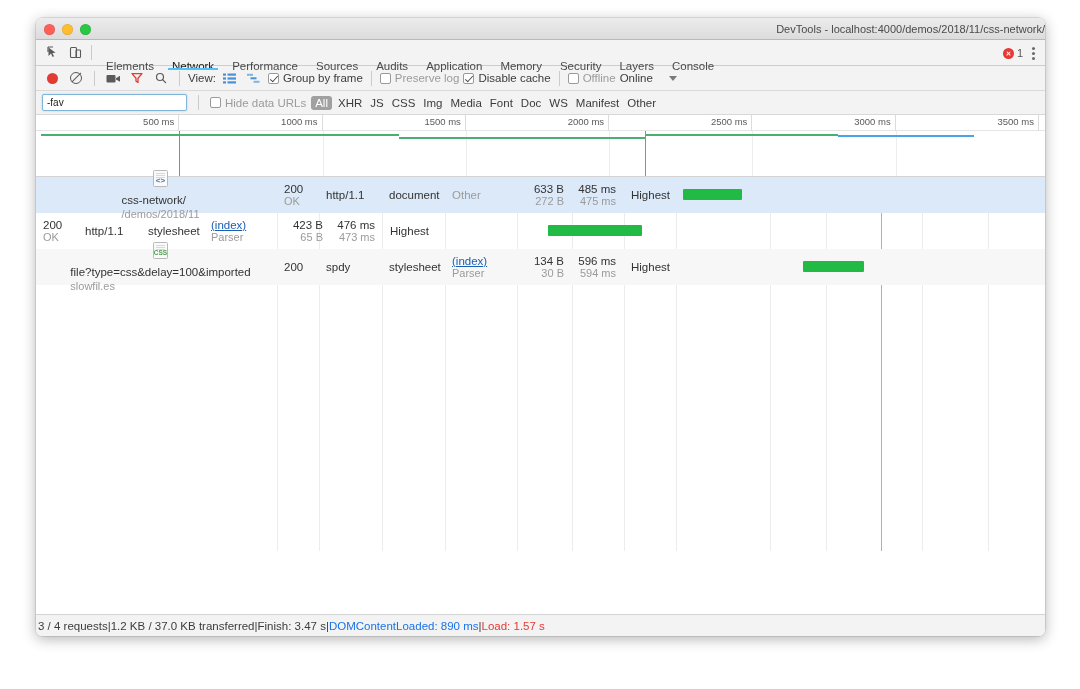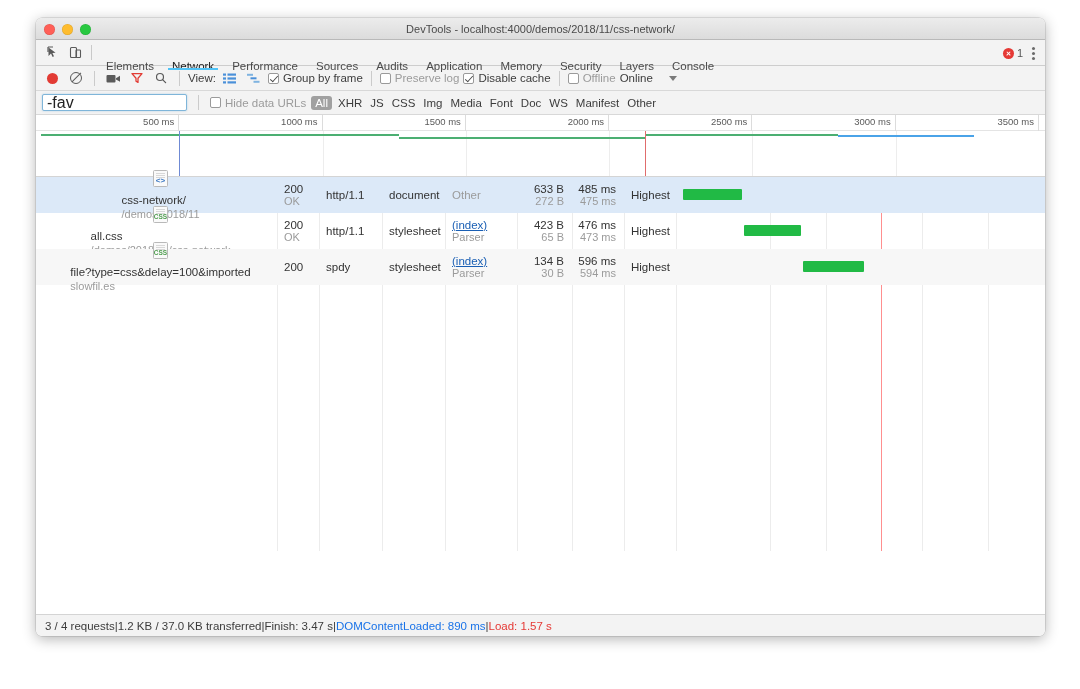--- a/index.html
+++ b/index.html
@@ -26,21 +26,21 @@
     background: linear-gradient(#ececec, #dcdcdc);
     border-bottom: 1px solid #b9b9b9;
   }
   .lights { position: absolute; left: 8px; top: 6px; display: flex; gap: 7px; }
   .light { width: 11px; height: 11px; border-radius: 50%; }
   .light.red    { background: #ff5f57; box-shadow: inset 0 0 0 0.5px rgba(0,0,0,.12); }
   .light.yellow { background: #febc2e; box-shadow: inset 0 0 0 0.5px rgba(0,0,0,.12); }
   .light.green  { background: #28c840; box-shadow: inset 0 0 0 0.5px rgba(0,0,0,.12); }
   .win-title {
     position: absolute; left: 0; right: 0; top: 0; height: 22px;
-    line-height: 22px; text-align: center;
+    line-height: 22px; text-align: right;
     font-size: 11px; color: #4a4a4a;
   }
 
   
   .tabbar {
     display: flex; align-items: center;
     height: 26px; padding: 0 6px;
     background: #f3f3f3;
     border-bottom: 1px solid #cdcdcd;
     position: relative;
@@ -127,21 +127,21 @@
   .filterbar {
     display: flex; align-items: center;
     height: 24px; padding: 0 6px; gap: 7px;
     background: #f3f3f3;
     border-bottom: 1px solid #d8d8d8;
     font-size: 11.5px; color: #3c3c3c;
   }
   .filter-input {
     width: 145px; height: 17px;
     border: 1px solid #7fb5d9; border-radius: 2px;
-    background: #fff; font-size: 16px; color: #222;
+    background: #fff; font-size: 10px; color: #222;
     padding: 0 4px; outline: none;
     font-family: "Liberation Sans", sans-serif;
     box-shadow: 0 0 2px rgba(90,160,210,0.45);
   }
   .type-pills { display: flex; align-items: center; gap: 8px; }
   .pill { cursor: pointer; white-space: nowrap; color: #3c3c3c; }
   .pill.active {
     background: #a0a0a0; color: #fff;
     border-radius: 3px; padding: 1px 4px; margin: 0 -2px;
   }
@@ -215,21 +215,21 @@
   .name-txt { line-height: 14px; }
   .link { color: #1a5fb4; text-decoration: underline; }
   .muted { color: #9b9b9b; }
   .wf-cell { position: relative; flex: 1; height: 36px; }
   .wf-bar { position: absolute; top: 12px; height: 11px; background: #21ba45; border-radius: 1px; }
   .load-line { position: absolute; top: 0; bottom: 0; width: 1px; background: #ff8f8f; }
 
   
   .statusbar {
     position: absolute; left: 0; right: 0; bottom: 0; height: 22px;
-    display: flex; align-items: center; padding-left: 9px;
+    display: flex; align-items: center; padding-left: 2px;
     background: #f3f3f3; border-top: 1px solid #d4d4d4;
     font-size: 11.5px; color: #3c3c3c; gap: 0;
   }
   .st-blue { color: #1a73e8; }
   .st-red  { color: #e53935; }
 </style>
 </head>
 <body>
 
 <div id="root">
@@ -457,29 +457,20 @@
           <span>485 ms</span>
           <span class="sub">475 ms</span>
         </div>
         <div class="cell" style="width:52px">Highest</div>
         <div class="wf-cell">
           <div class="wf-bar" style="left:2%;width:16%"></div>
         </div>
       </div>
 
       <div class="row">
-        <div class="cell name-cell" style="width:241px">
-          <span class="fileicon">
-              <span class="tag css">CSS</span>
-            </span>
-          <span class="name-txt">
-            <span>all.css</span><br>
-            <span class="sub">/demos/2018/11/css-network</span>
-          </span>
-        </div>
         <div class="cell" style="width:42px">
           <span>200</span>
           <span class="sub">OK</span>
         </div>
         <div class="cell" style="width:63px">http/1.1</div>
         <div class="cell" style="width:63px">stylesheet</div>
         <div class="cell" style="width:72px">
           <span class="link">(index)</span>
           <span class="sub">Parser</span>
         </div>

